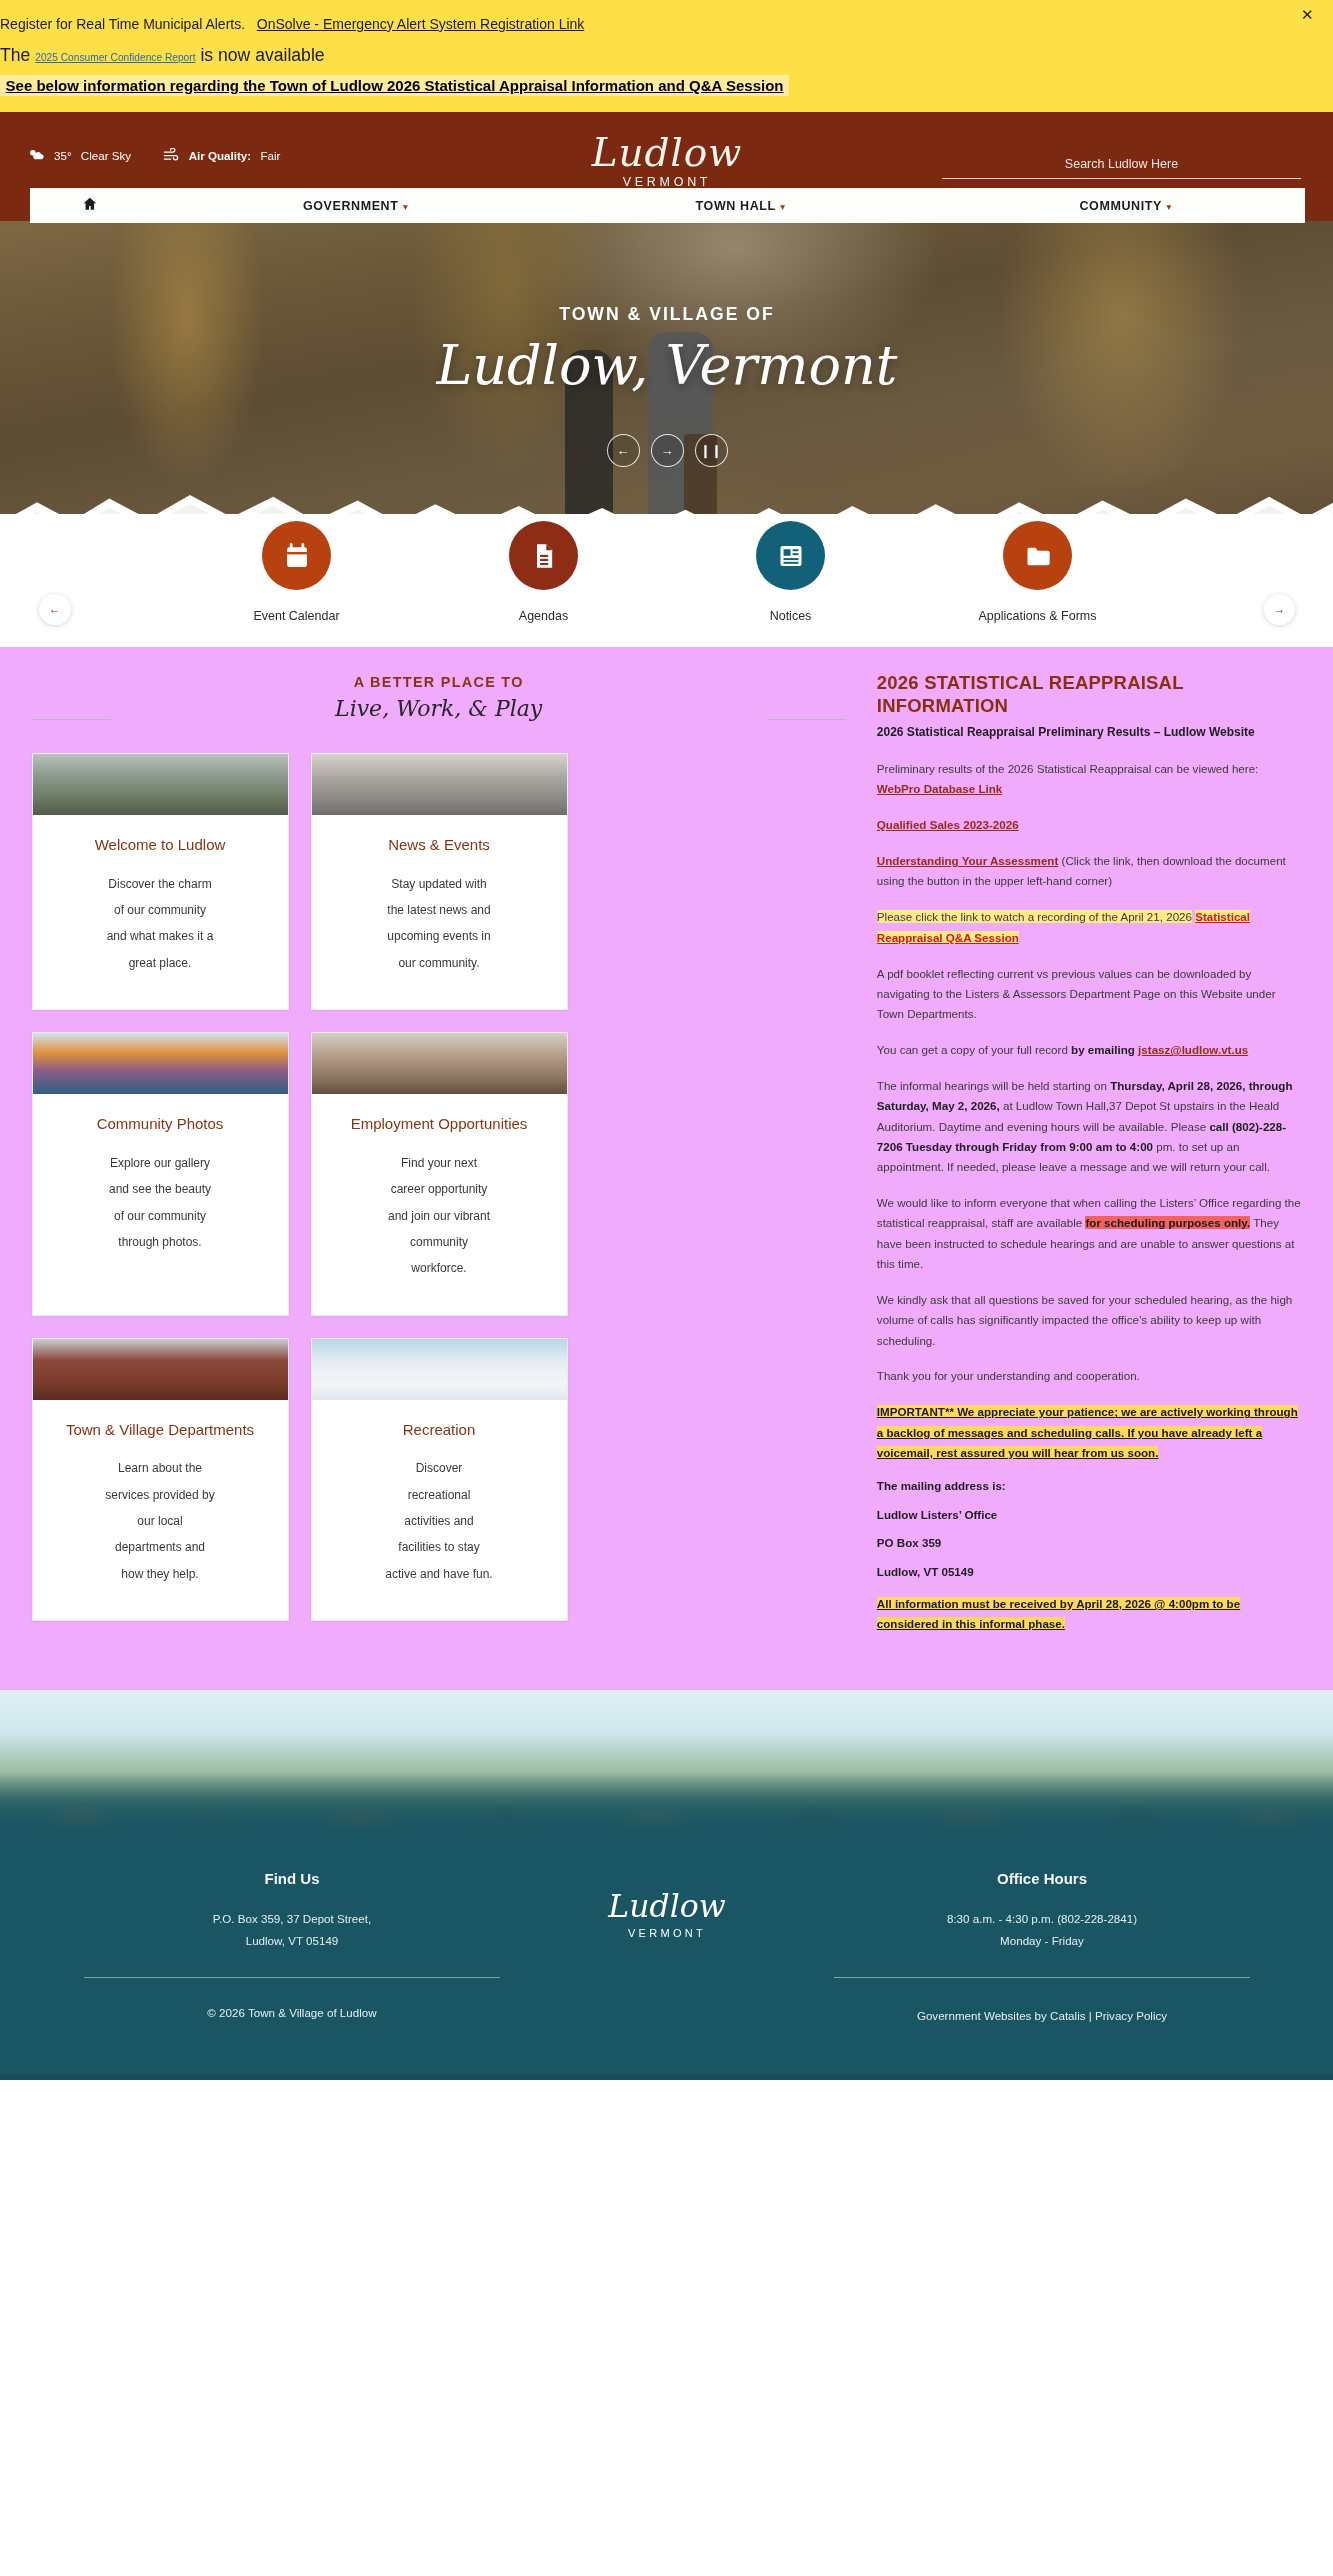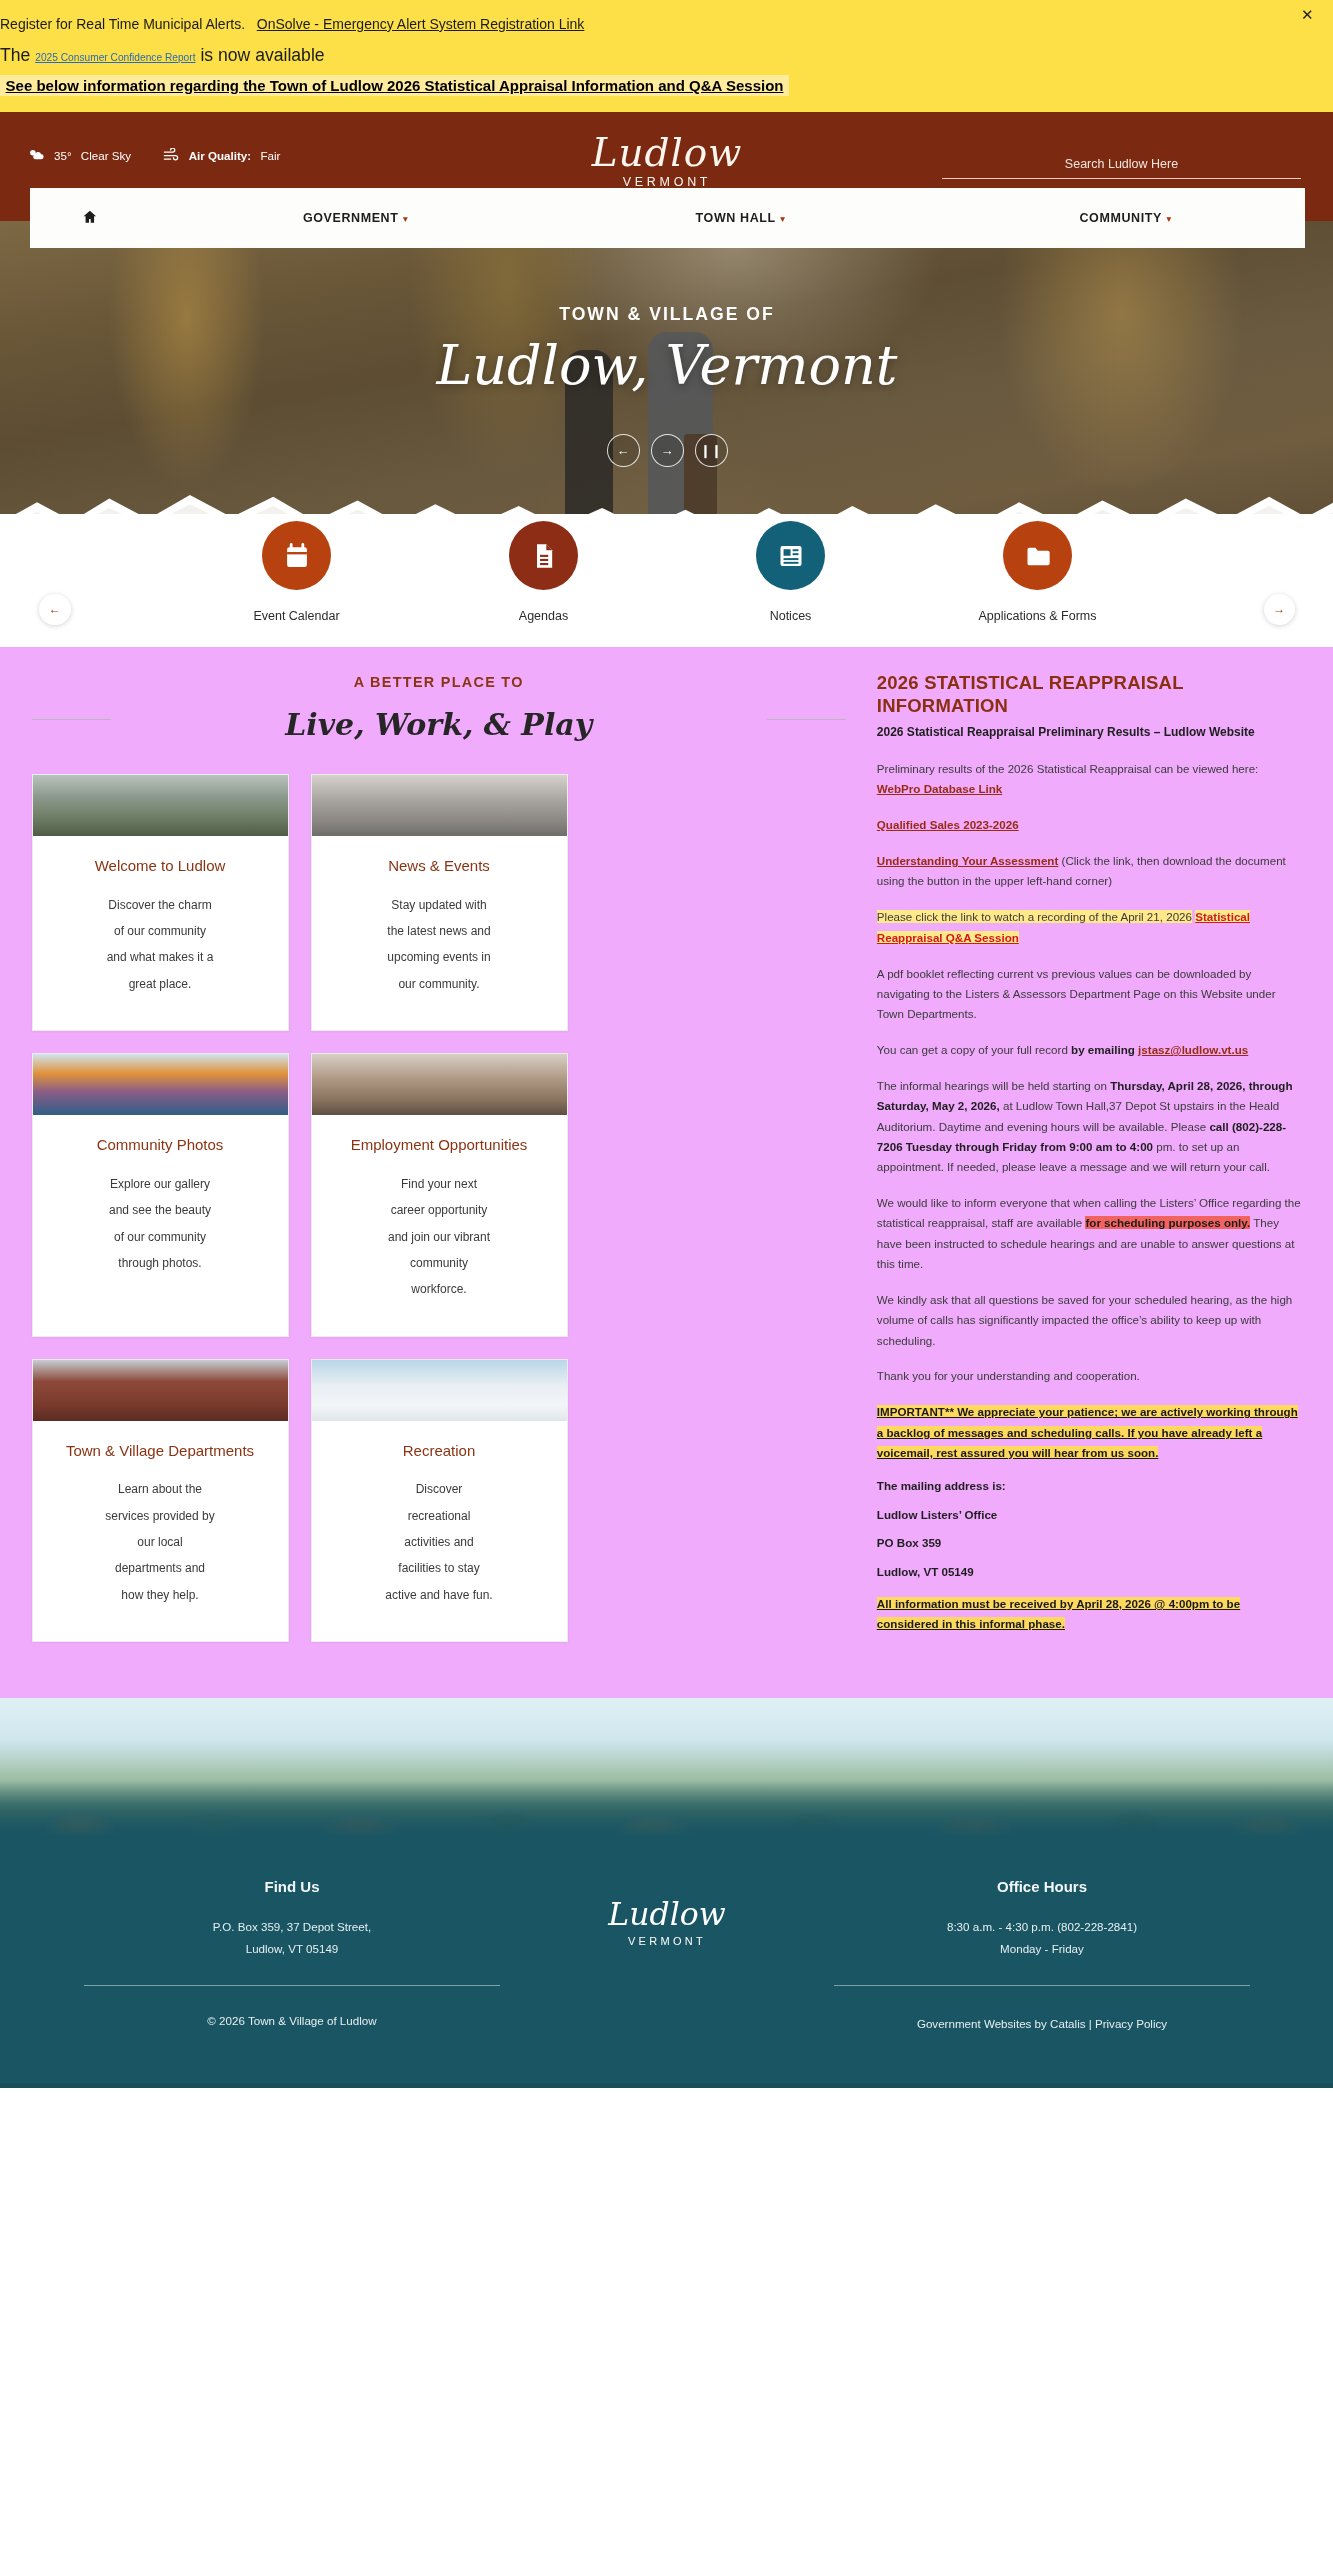--- a/index.html
+++ b/index.html
@@ -100,21 +100,21 @@
   }
   .search-input::placeholder { color: #f3e6df; }
 
   
   .nav-outer { position: relative; height: 0; z-index: 5; }
   .nav {
     position: absolute;
     left: 30px;
     top: -33px;
     width: 1275px;
-    height: 60px;
+    height: 35px;
     background: #fdfdfb;
     display: flex;
     align-items: center;
     gap: 28px;
   }
   .nav-item {
     flex: 1;
     text-align: center;
     font-size: 12.5px;
     font-weight: 700;
@@ -243,24 +243,23 @@
   .sec-head { text-align: center; position: relative; padding-top: 9.3px; }
   .sec-kicker {
     color: #8a3413;
     font-size: 14.4px;
     font-weight: 700;
     letter-spacing: 1.3px;
   }
   .sec-script {
     font-family: "DejaVu Serif", serif;
     font-style: italic;
-    font-size: 30px;
+    font-size: 22px;
     color: #262626;
-    margin-top: 17px;
-    font-weight: bold;
+    margin-top: 6px;
   }
   .rule { position: absolute; top: 54px; width: 79px; height: 0.9px; background: #b9b9b9; }
   .rule.l { left: 0; }
   .rule.r { right: 0; }
 
   .cards { display: flex; gap: 22px; margin-top: 31.5px; flex-wrap: wrap; }
   .card {
     width: 257px;
     background: #fff;
     border: 0.9px solid #ececec;

